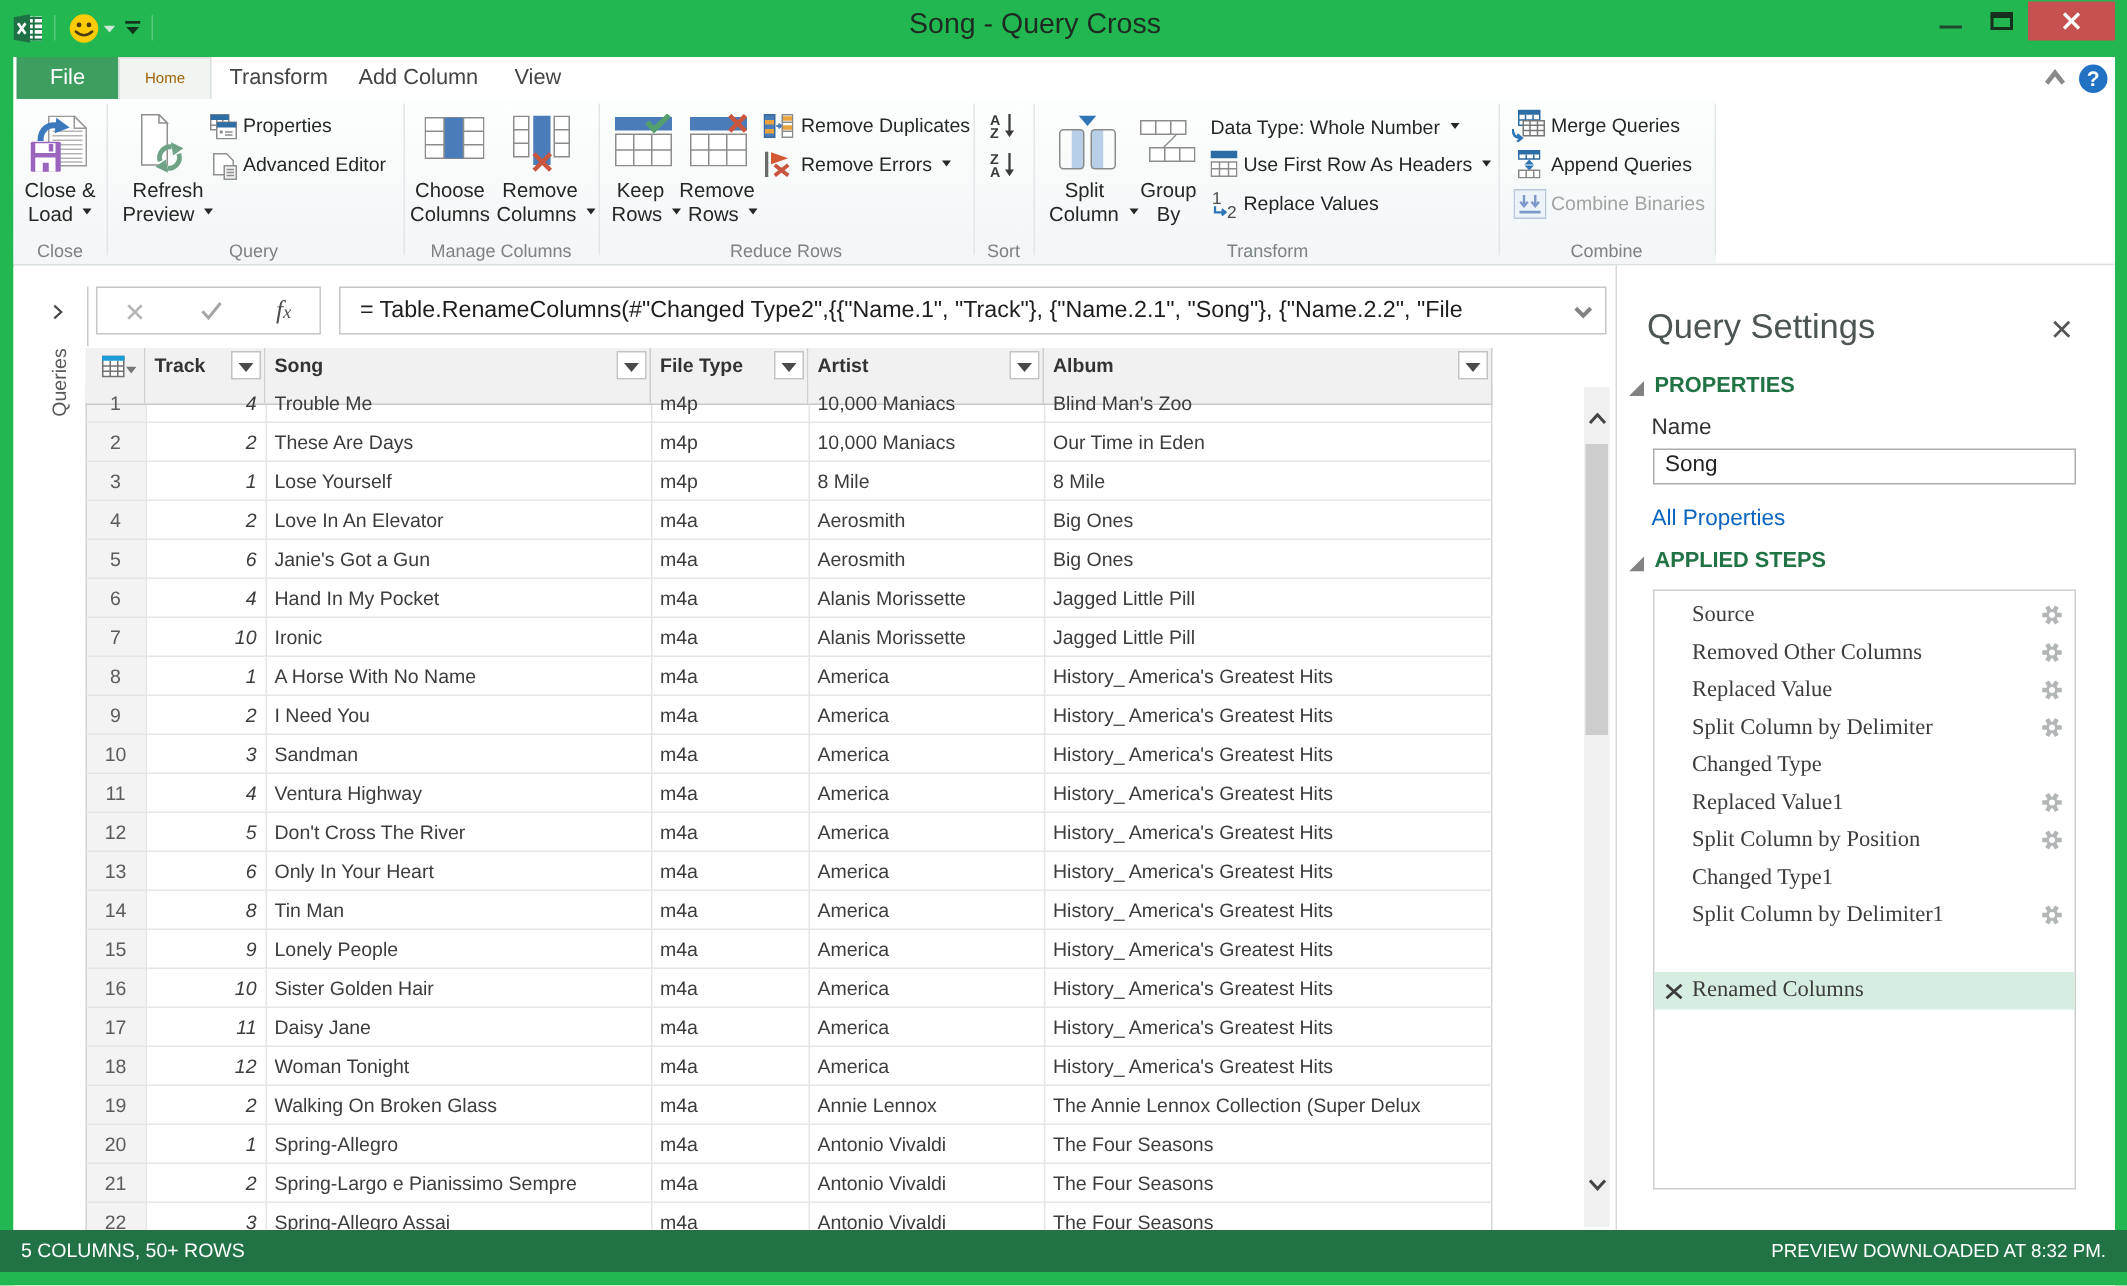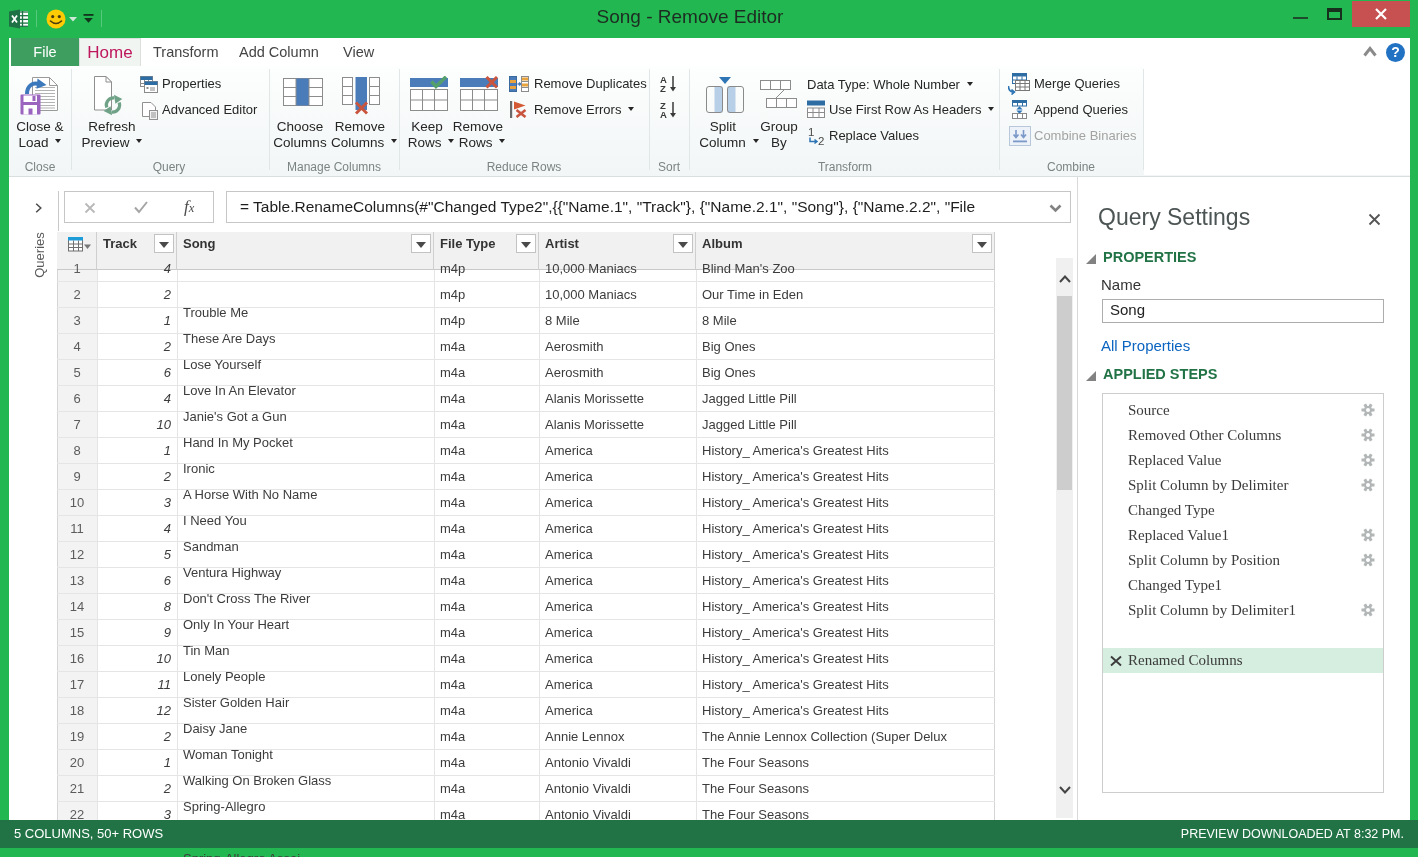--- a/index.html
+++ b/index.html
@@ -34,21 +34,21 @@
     color:#fff; font-size:12.5px; }
   .fbtn { position:absolute; width:20px; height:19px; background:#fff; border:1px solid #c3c3c3; }
   .fbtn:after { content:""; position:absolute; left:3.5px; top:6.5px; border:5.5px solid transparent;
     border-top:6.5px solid #4a4a4a; }
   .dda { display:inline-block; width:0; height:0; border:3.8px solid transparent;
     border-top:4.6px solid #262626; margin-left:3px; margin-bottom:1px; vertical-align:middle; }
   .row { position:absolute; left:0; width:938px; height:26px; border-bottom:1px solid #e5e5e5; font-size:13px; color:#3c3c3c; }
   .row span { position:absolute; top:5px; }
   .num { left:0; width:40px; text-align:center; color:#5c5c5c; }
   .trk { left:40px; width:74px; text-align:right; font-style:italic; }
-  .c2 { left:126px;margin-top:44px; } .c3 { left:383px; } .c4 { left:488px; } .c5 { left:645px; }
+  .c2 { left:126px; } .c3 { left:383px; } .c4 { left:488px; } .c5 { left:645px; }
   .vline { position:absolute; top:25px; width:1px; background:#e5e5e5; }
   .hcell { position:absolute; top:0; height:38px; background:#f1f1f1; border-right:1px solid #cfcfcf; border-bottom:1px solid #c9c9c9; font-size:13px; font-weight:bold; color:#333; }
   .hcell i { font-style:normal; position:absolute; left:6px; top:4px; }
   .step { position:absolute; left:0; width:280px; height:25px; font-size:15px; color:#3c3c3c; line-height:25px; }
   .step b { font-weight:normal; position:absolute; left:25px;font-family:Liberation Serif, serif; }
   .gearp { position:absolute; left:258px; top:5px; }
 </style>
 </head>
 <body>
 <div id="win">
@@ -74,36 +74,36 @@
       <path d="M4.5 12 Q10 17 15.5 12" fill="none" stroke="#4a3b10" stroke-width="1.6" stroke-linecap="round"></path>
     </svg>
     <svg class="abs" style="left:69px;top:17px" width="8" height="5" viewBox="0 0 8 5">
         <path d="M0 0 L8 0 L4 4.6 Z" fill="#cfe9d8"></path>
       </svg>
     <svg class="abs" style="left:83px;top:14px" width="11" height="10" viewBox="0 0 11 10">
       <rect x="0.5" y="0" width="10" height="1.8" fill="#12341c"></rect>
       <path d="M1.2 4 L9.8 4 L5.5 8.8 Z" fill="#12341c"></path>
     </svg>
     <div class="abs" style="left:101px;top:10px;width:1px;height:17px;background:#56c97d"></div>
-    <div class="t" style="left:0;top:6px;width:1380px;text-align:center;font-size:19px;color:#1e2b22">Song - Remove Editor</div>
+    <div class="t" style="left:0;top:6px;width:1380px;text-align:center;font-size:19px;color:#1e2b22">Song - Query Cross</div>
     <div class="abs" style="left:1293px;top:17px;width:15px;height:2px;background:#1c4a2b"></div>
     <div class="abs" style="left:1327px;top:8px;width:15px;height:12px;border:2px solid #16301d"></div>
     <div class="abs" style="left:1327px;top:10px;width:15px;height:2px;background:#16301d"></div>
     <div class="abs" style="left:1352px;top:1px;width:58px;height:26px;background:#c75050">
       <svg class="abs" style="left:23px;top:7px" width="12" height="12" viewBox="0 0 12 12">
         <path d="M1 1 L11 11 M11 1 L1 11" stroke="#fff" stroke-width="2.2"></path>
       </svg>
     </div>
   </div>
   <div id="bl"></div>
     <div id="br"></div>
     <div id="bb"></div>
   <div id="tabrow">
     <div class="abs" style="left:2px;top:0;width:68px;height:28px;background:#3d9e60;color:#fff;font-size:14.5px;text-align:center;line-height:28px">File</div>
-    <div class="abs" style="left:70px;top:0;width:62px;height:28px;background:#f1f5f2;border:1px solid #dcdfdc;border-bottom:none;color:#be185d;font-size:17px;text-align:center;line-height:27px">Home</div>
+    <div class="abs" style="left:70px;top:0;width:62px;height:28px;background:#f1f5f2;border:1px solid #dcdfdc;border-bottom:none;color:#a16207;font-size:10px;text-align:center;line-height:27px">Home</div>
     <div class="t" style="left:144px;top:6px;font-size:14.5px;color:#444">Transform</div>
     <div class="t" style="left:230px;top:6px;font-size:14.5px;color:#444">Add Column</div>
     <div class="t" style="left:334px;top:6px;font-size:14.5px;color:#444">View</div>
     <svg class="abs" style="left:1354px;top:8px" width="14" height="11" viewBox="0 0 14 11">
         <path d="M1.5 9.5 L7 2.5 L12.5 9.5" fill="none" stroke="#8a8a8a" stroke-width="3"></path>
       </svg>
     <div class="abs" style="left:1377px;top:5px;width:19px;height:19px;border-radius:50%;background:#2272c4;color:#fff;font-size:14px;font-weight:bold;text-align:center;line-height:19px">?</div>
   </div>
   <div id="ribbon">
     <div id="ribbonR"></div>

